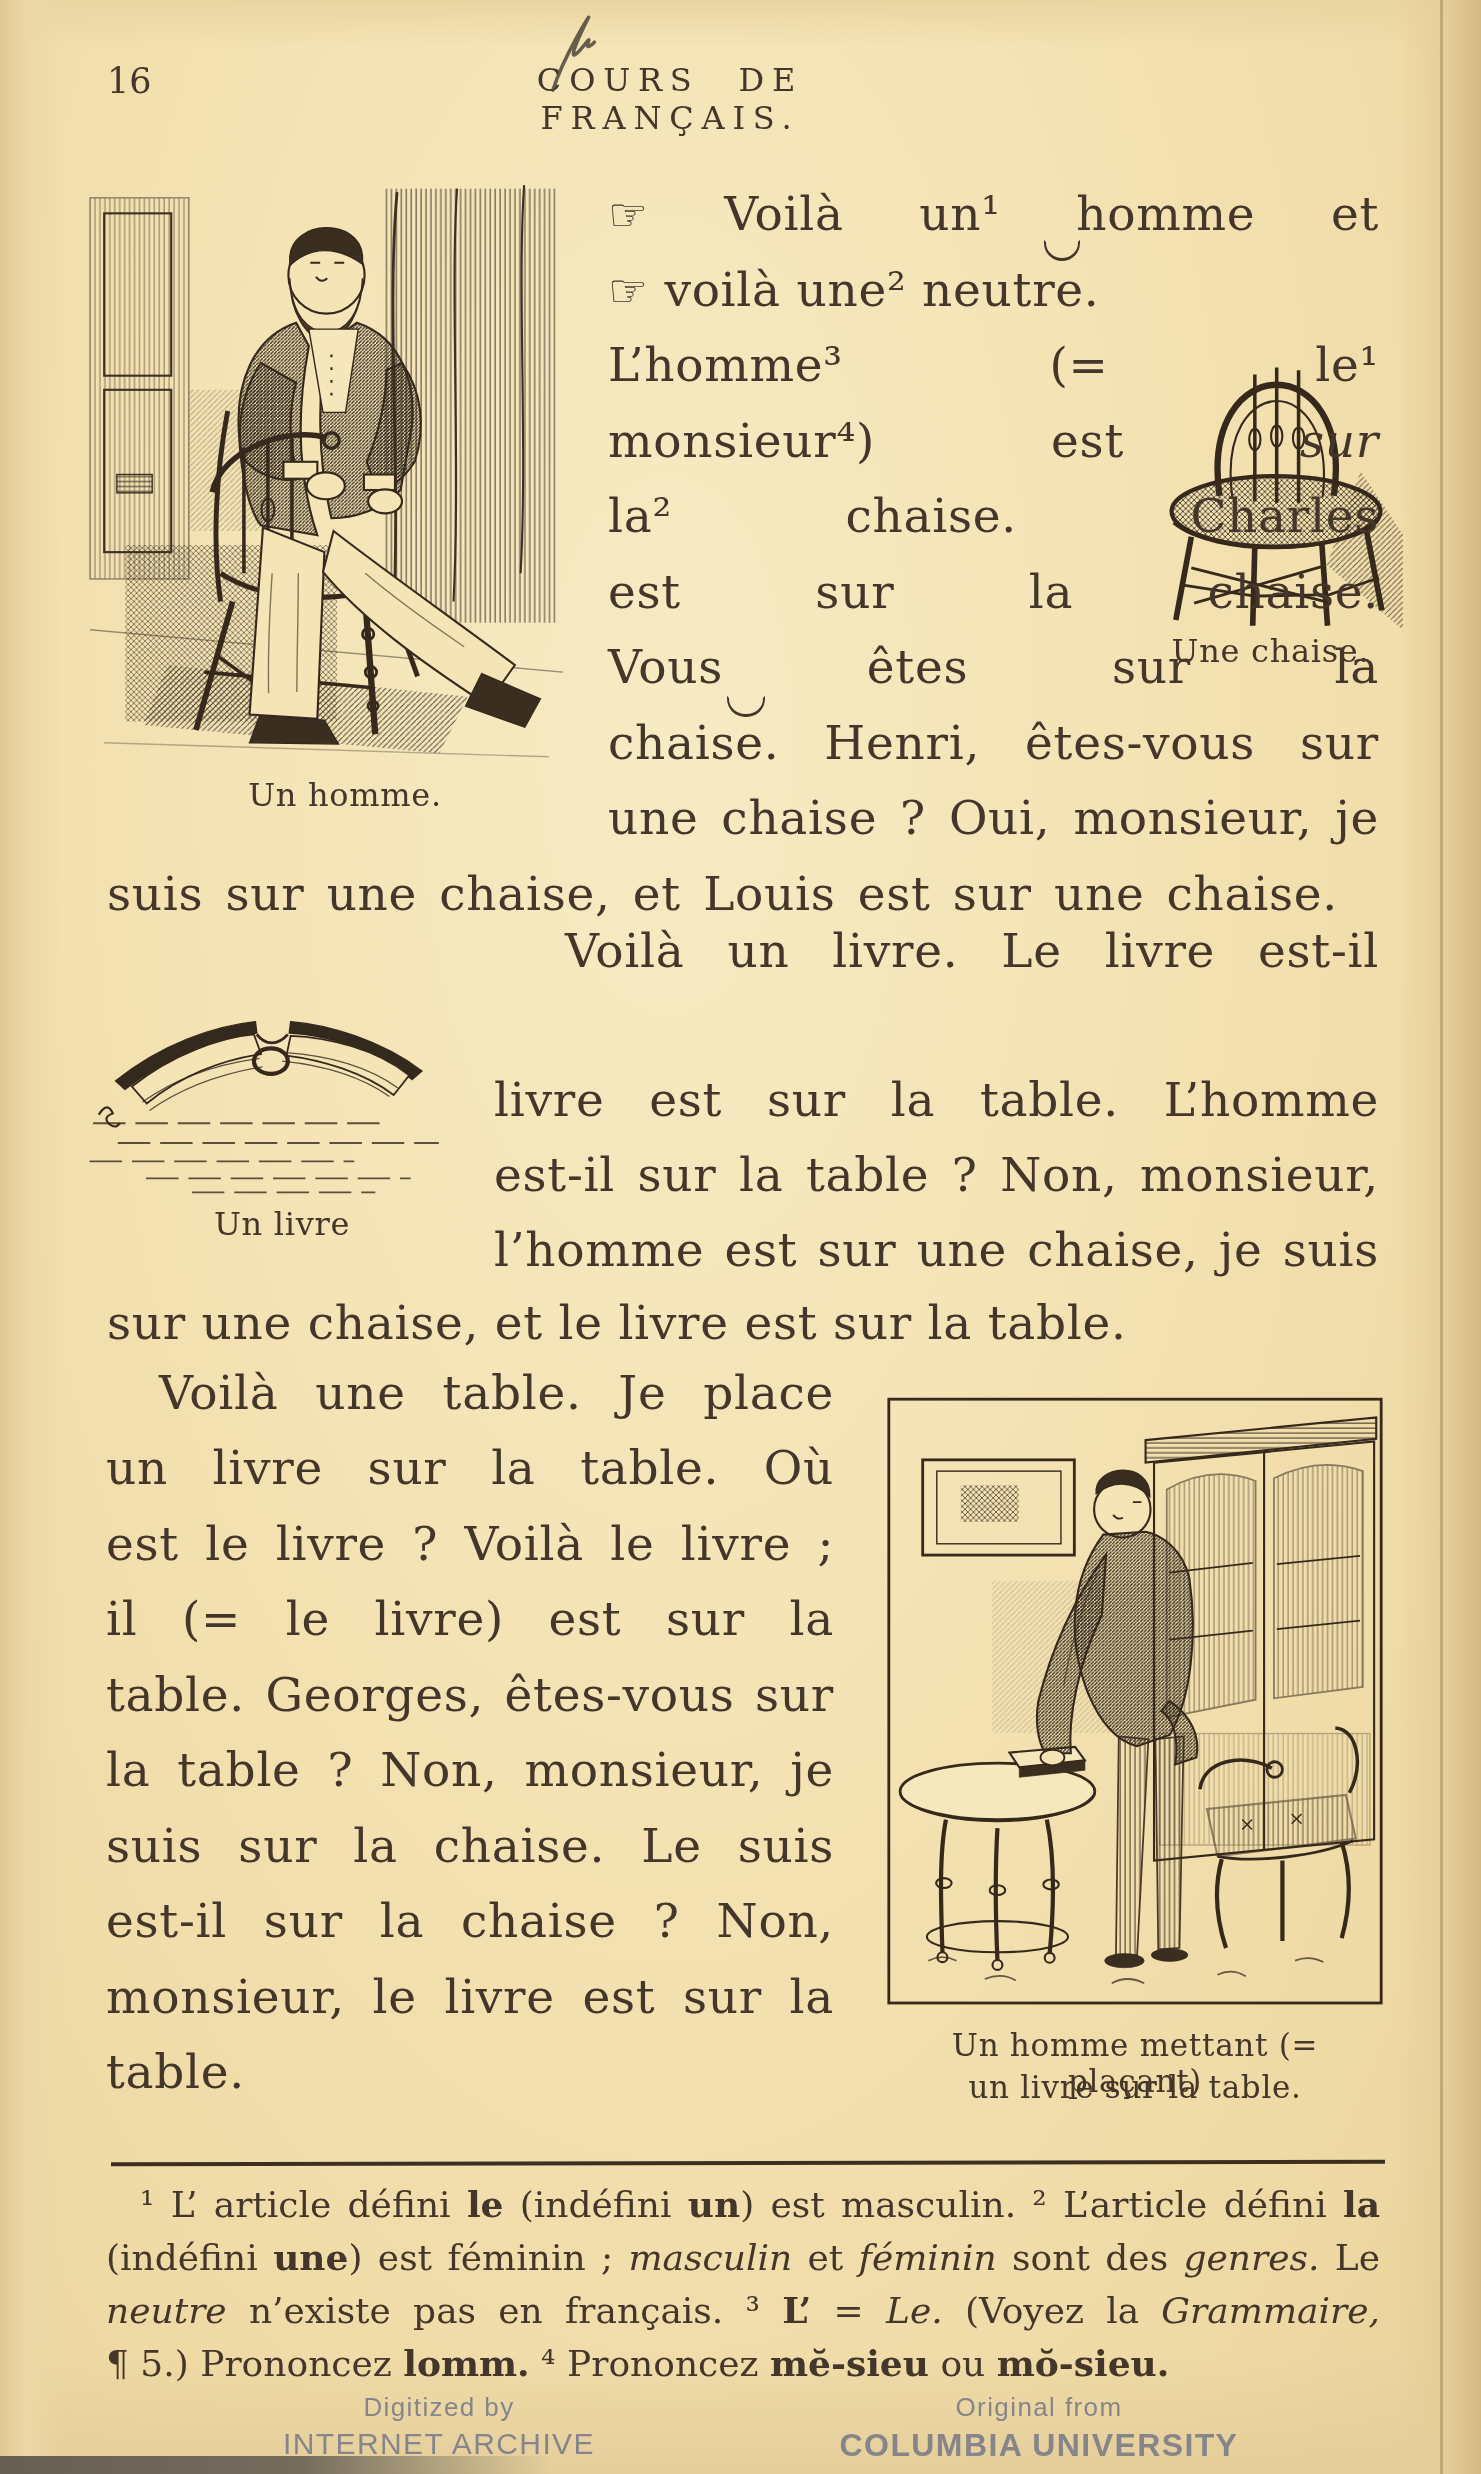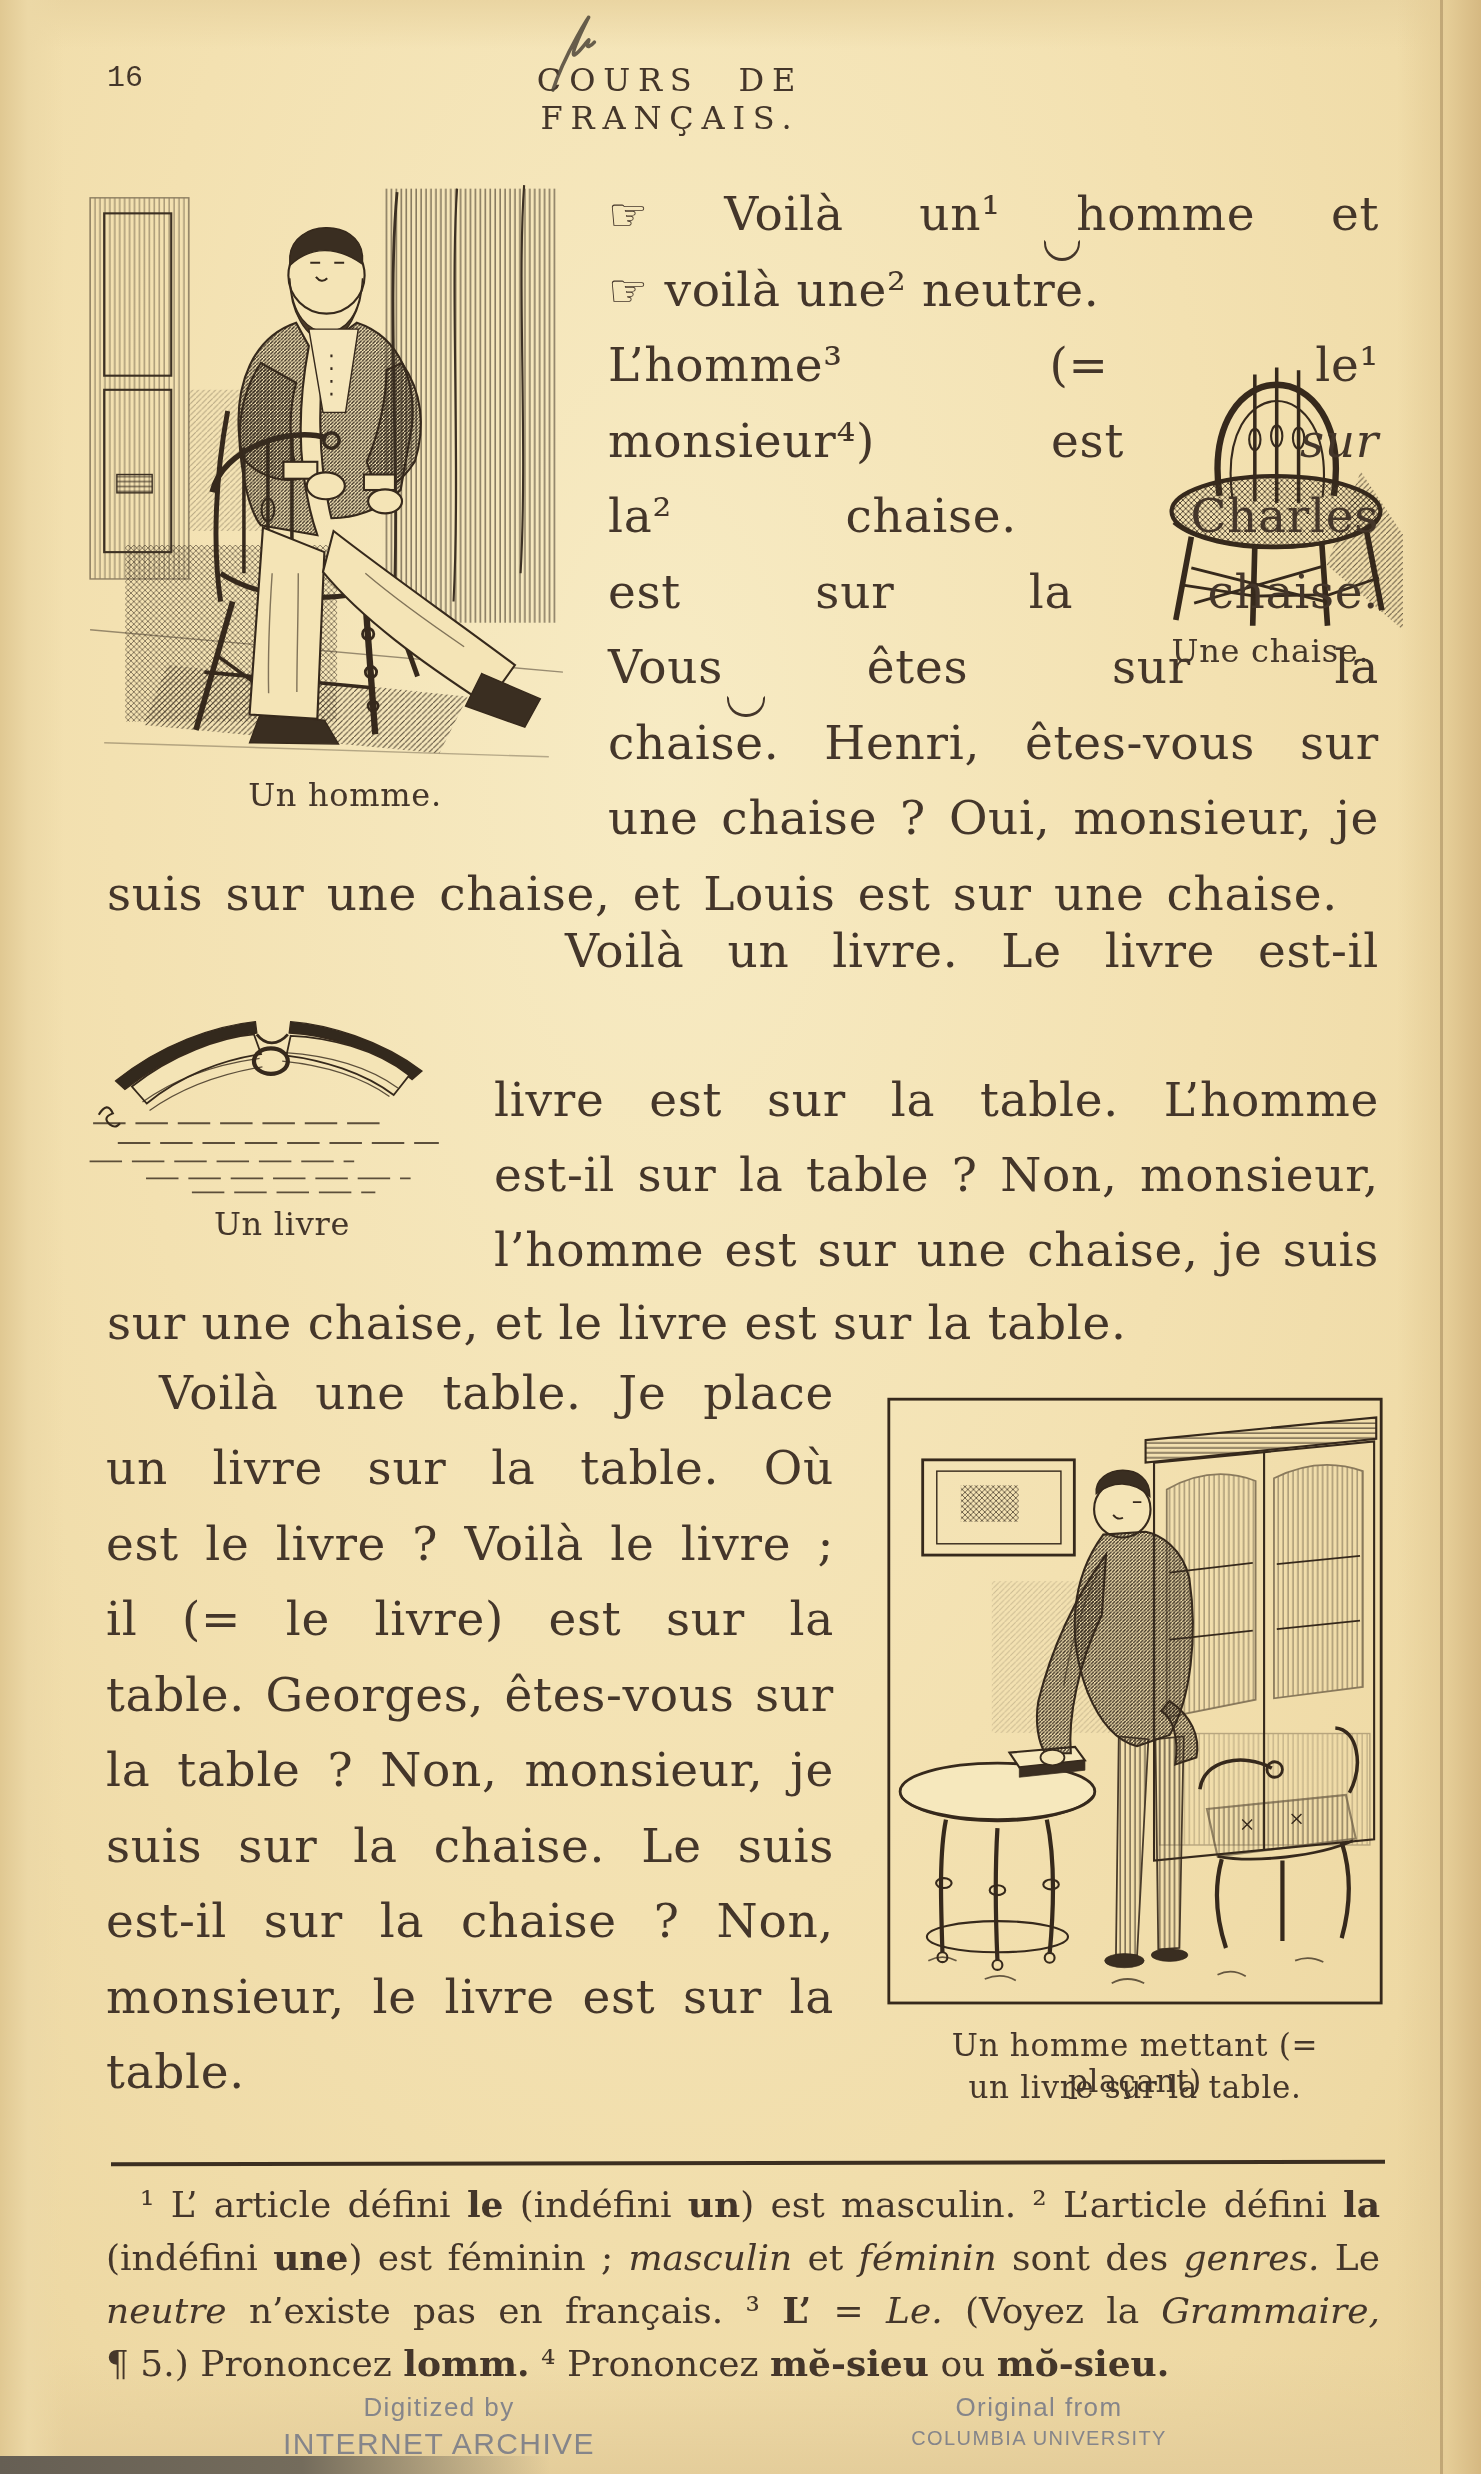--- a/index.html
+++ b/index.html
@@ -13,21 +13,21 @@
       radial-gradient(ellipse at 45% 30%,#f7ebc4 0%,#f3e1b1 48%,#eed9a4 82%,#e9d199 100%);}
   .line{position:absolute;font-size:47px;line-height:1.05;letter-spacing:0.7px;}
   .just{text-align:justify;text-align-last:justify;}
   .nw{white-space:nowrap;}
   .b{font-weight:bold;}
   .i{font-style:italic;}
   .caption{position:absolute;font-size:32px;text-align:center;letter-spacing:0.7px;}
   .fn{position:absolute;font-size:36px;line-height:1.05;}
   .manicule{font-family:"DejaVu Sans",sans-serif;font-size:.95em;}
   .header{position:absolute;font-size:32px;letter-spacing:7.8px;word-spacing:21px;text-align:center;}
-  .pagenum{position:absolute;font-size:30px;font-family:Liberation Mono, monospace;}
+  .pagenum{position:absolute;font-size:35px;}
   .wm{position:absolute;font-family:"Liberation Sans","DejaVu Sans",sans-serif;color:#85858a;text-align:center;letter-spacing:1.4px;}
   .rule{position:absolute;background:#3c2f21;transform:rotate(-0.12deg);}
   .liaison{position:absolute;height:15.5px;border:2.8px solid transparent;border-bottom:3.5px solid #44362a;
     border-left:2.1px solid #44362a;border-right:2.1px solid #44362a;border-radius:0 0 18.3px 18.3px;}
   .edgeline{position:absolute;top:0;height:100%;background:rgba(125,98,56,.35);}
   .scanstrip{position:absolute;background:linear-gradient(to right,#665f54 0%,#746c5c 55%,rgba(116,108,92,0) 100%);}
   svg{position:absolute;overflow:visible;}
   .ill path,.ill line,.ill circle,.ill ellipse,.ill rect,.ill polygon,.ill polyline{vector-effect:none;}
 </style>
 </head>
@@ -238,19 +238,19 @@
   <div class="rule" style="left:111px;top:2161px;width:1274px;height:3.5px;"></div>
 
   <div class="fn just" style="left:106px;top:2186px;width:1274px;text-indent:34px;"><span>¹ L’ article défini </span><span class="b">le</span><span> (indéfini </span><span class="b">un</span><span>) est masculin.  ² L’article défini </span><span class="b">la</span></div>
   <div class="fn just" style="left:106px;top:2239px;width:1274px;"><span>(indéfini </span><span class="b">une</span><span>) est féminin ; </span><span class="i">masculin</span><span> et </span><span class="i">féminin</span><span> sont des </span><span class="i">genres.</span><span>  Le</span></div>
   <div class="fn just" style="left:106px;top:2292px;width:1274px;"><span class="i">neutre</span><span> n’existe pas en français.  ³ </span><span class="b">L’</span><span> = </span><span class="i">Le.</span><span>  (Voyez la </span><span class="i">Grammaire,</span></div>
   <div class="fn nw" style="left:106px;top:2345px;"><span>¶ 5.)  Prononcez </span><span class="b">lomm.</span><span>  ⁴ Prononcez </span><span class="b">mĕ-sieu</span><span> ou </span><span class="b">mŏ-sieu.</span></div>
 
   <div class="wm" style="left:266px;top:2392px;width:346px;font-size:26px;">Digitized by</div>
   <div class="wm" style="left:266px;top:2427px;width:346px;font-size:30px;">INTERNET ARCHIVE</div>
   <div class="wm" style="left:838px;top:2392px;width:402px;font-size:26px;">Original from</div>
-  <div class="wm" style="left:838px;top:2427px;width:402px;font-size:20px;">COLUMBIA UNIVERSITY</div>
+  <div class="wm" style="left:838px;top:2427px;width:402px;font-size:32px;font-weight:bold;">COLUMBIA UNIVERSITY</div>
 
   <div class="edgeline" style="left:1440px;width:2.8px;"></div>
   <div class="scanstrip" style="left:0;top:2456px;width:550px;height:19px;"></div>
 
 </div>
 
 
 </body></html>

